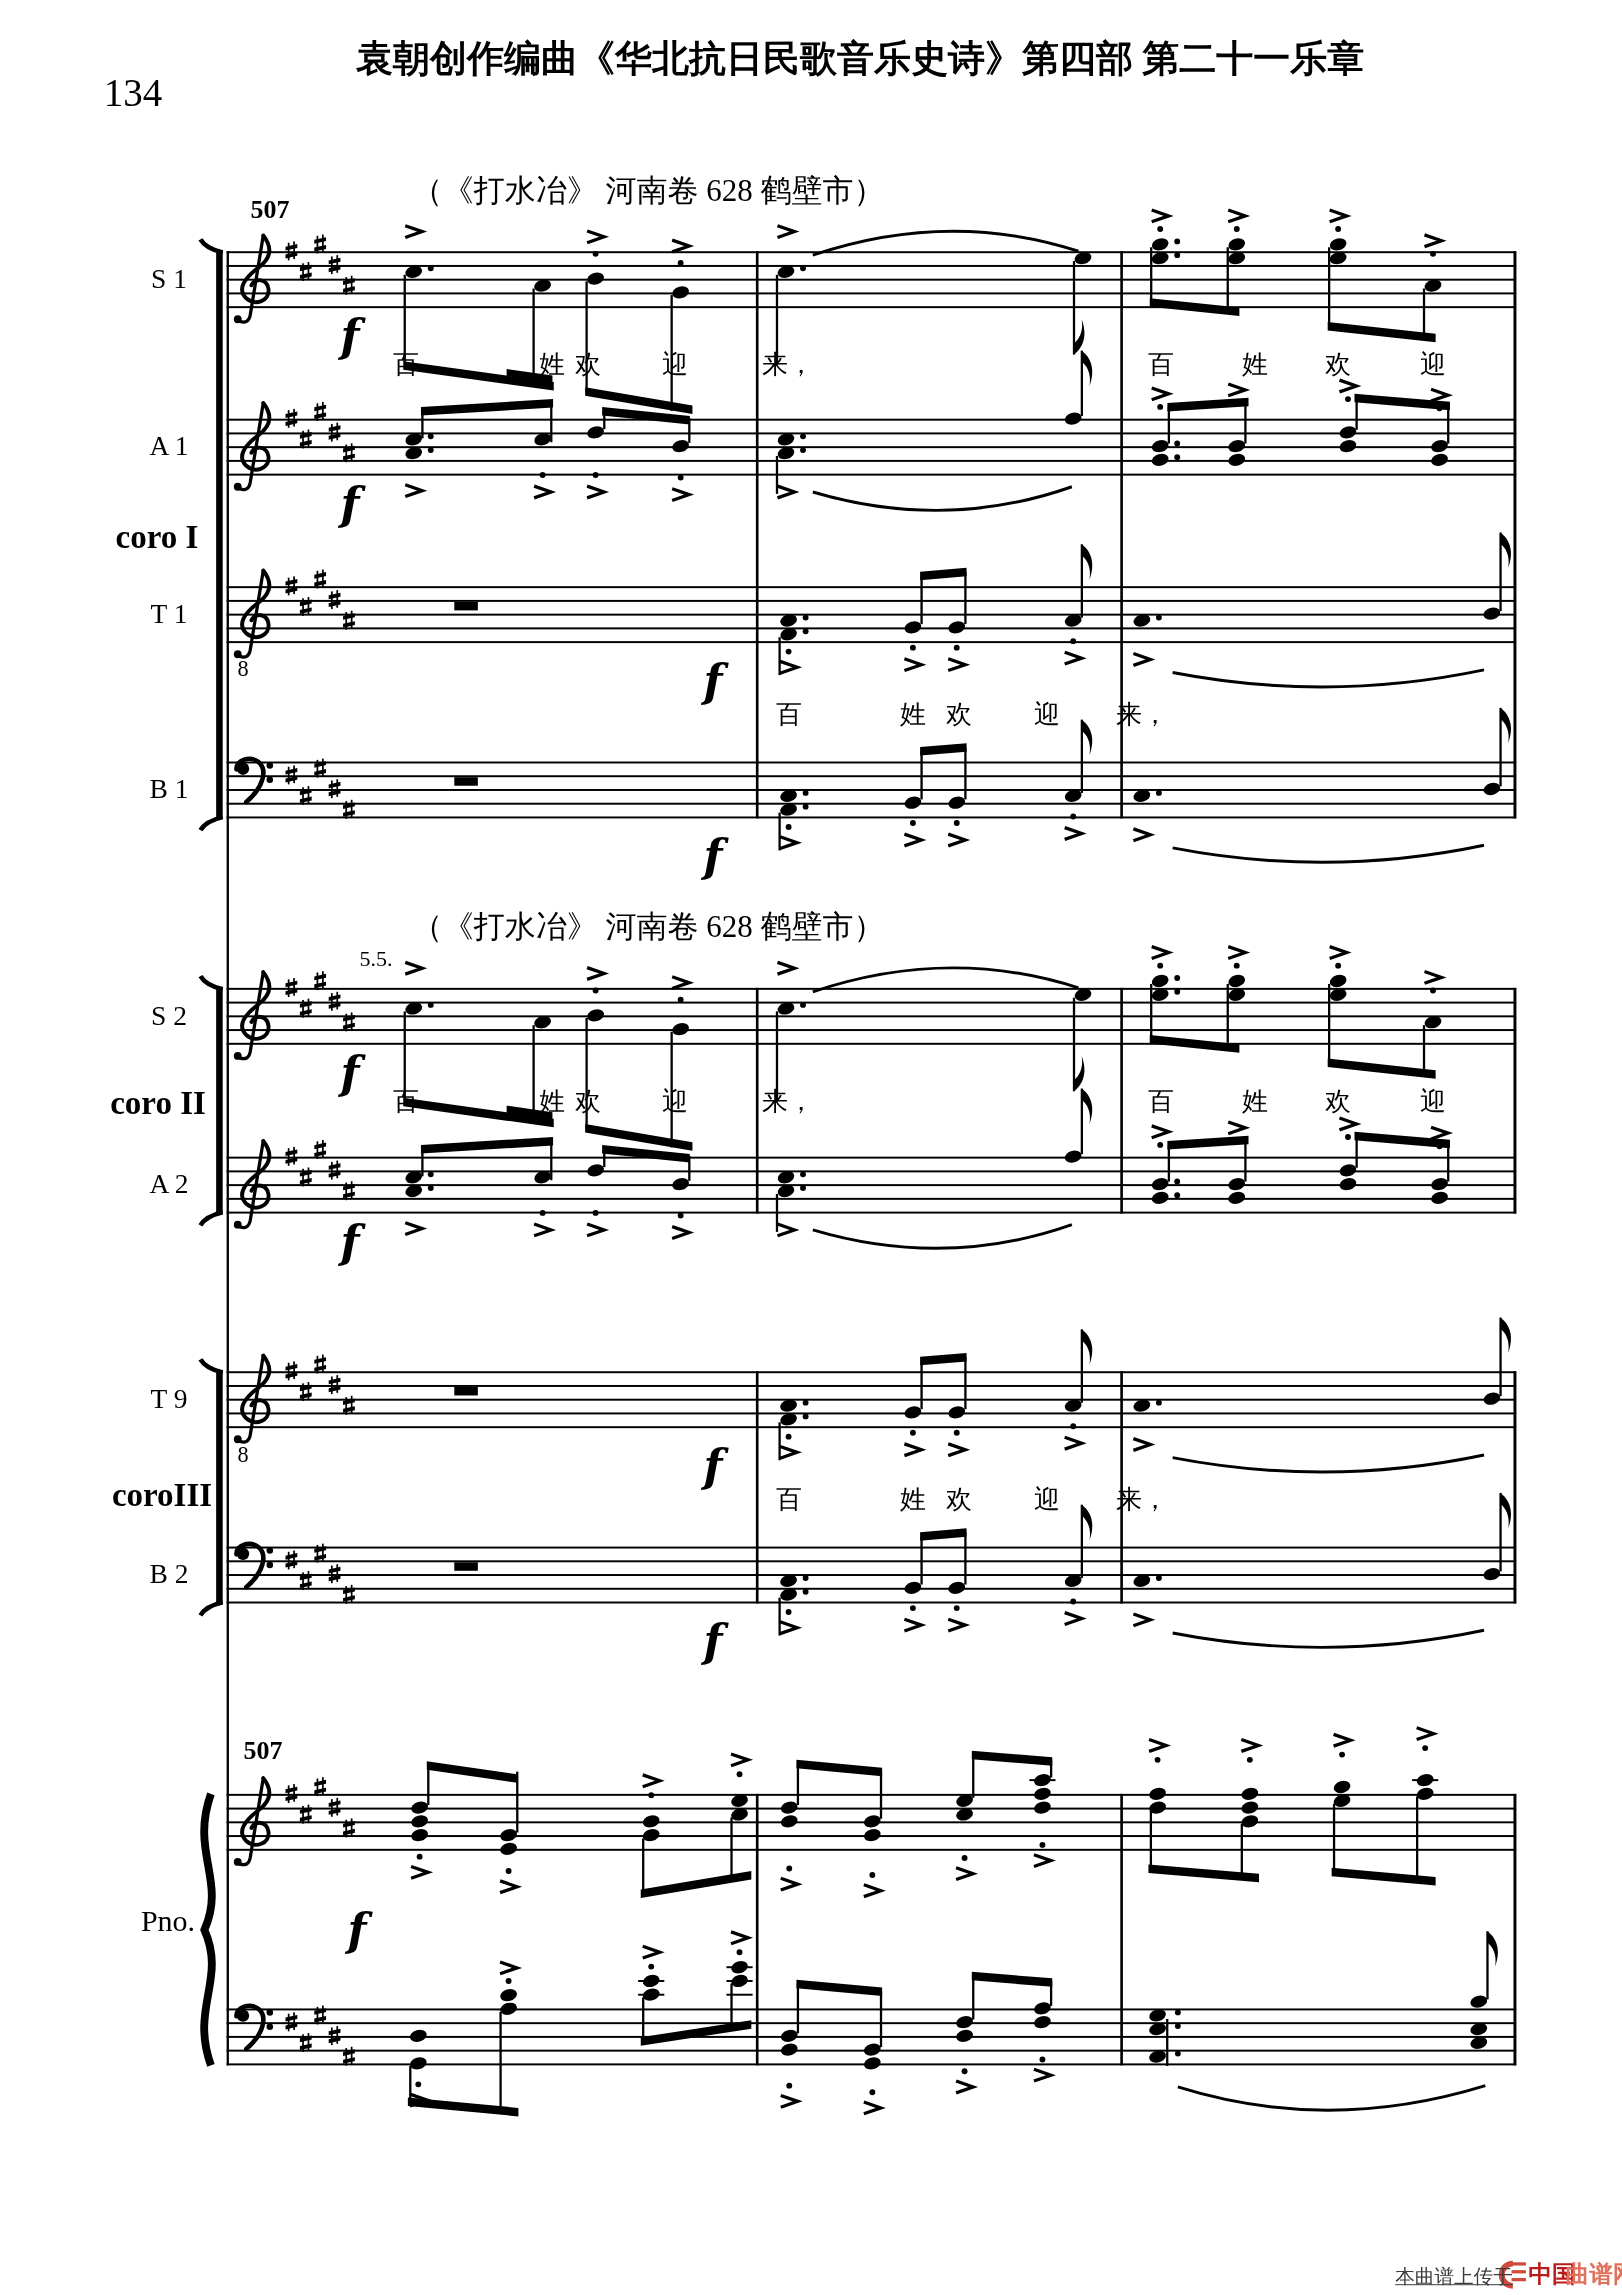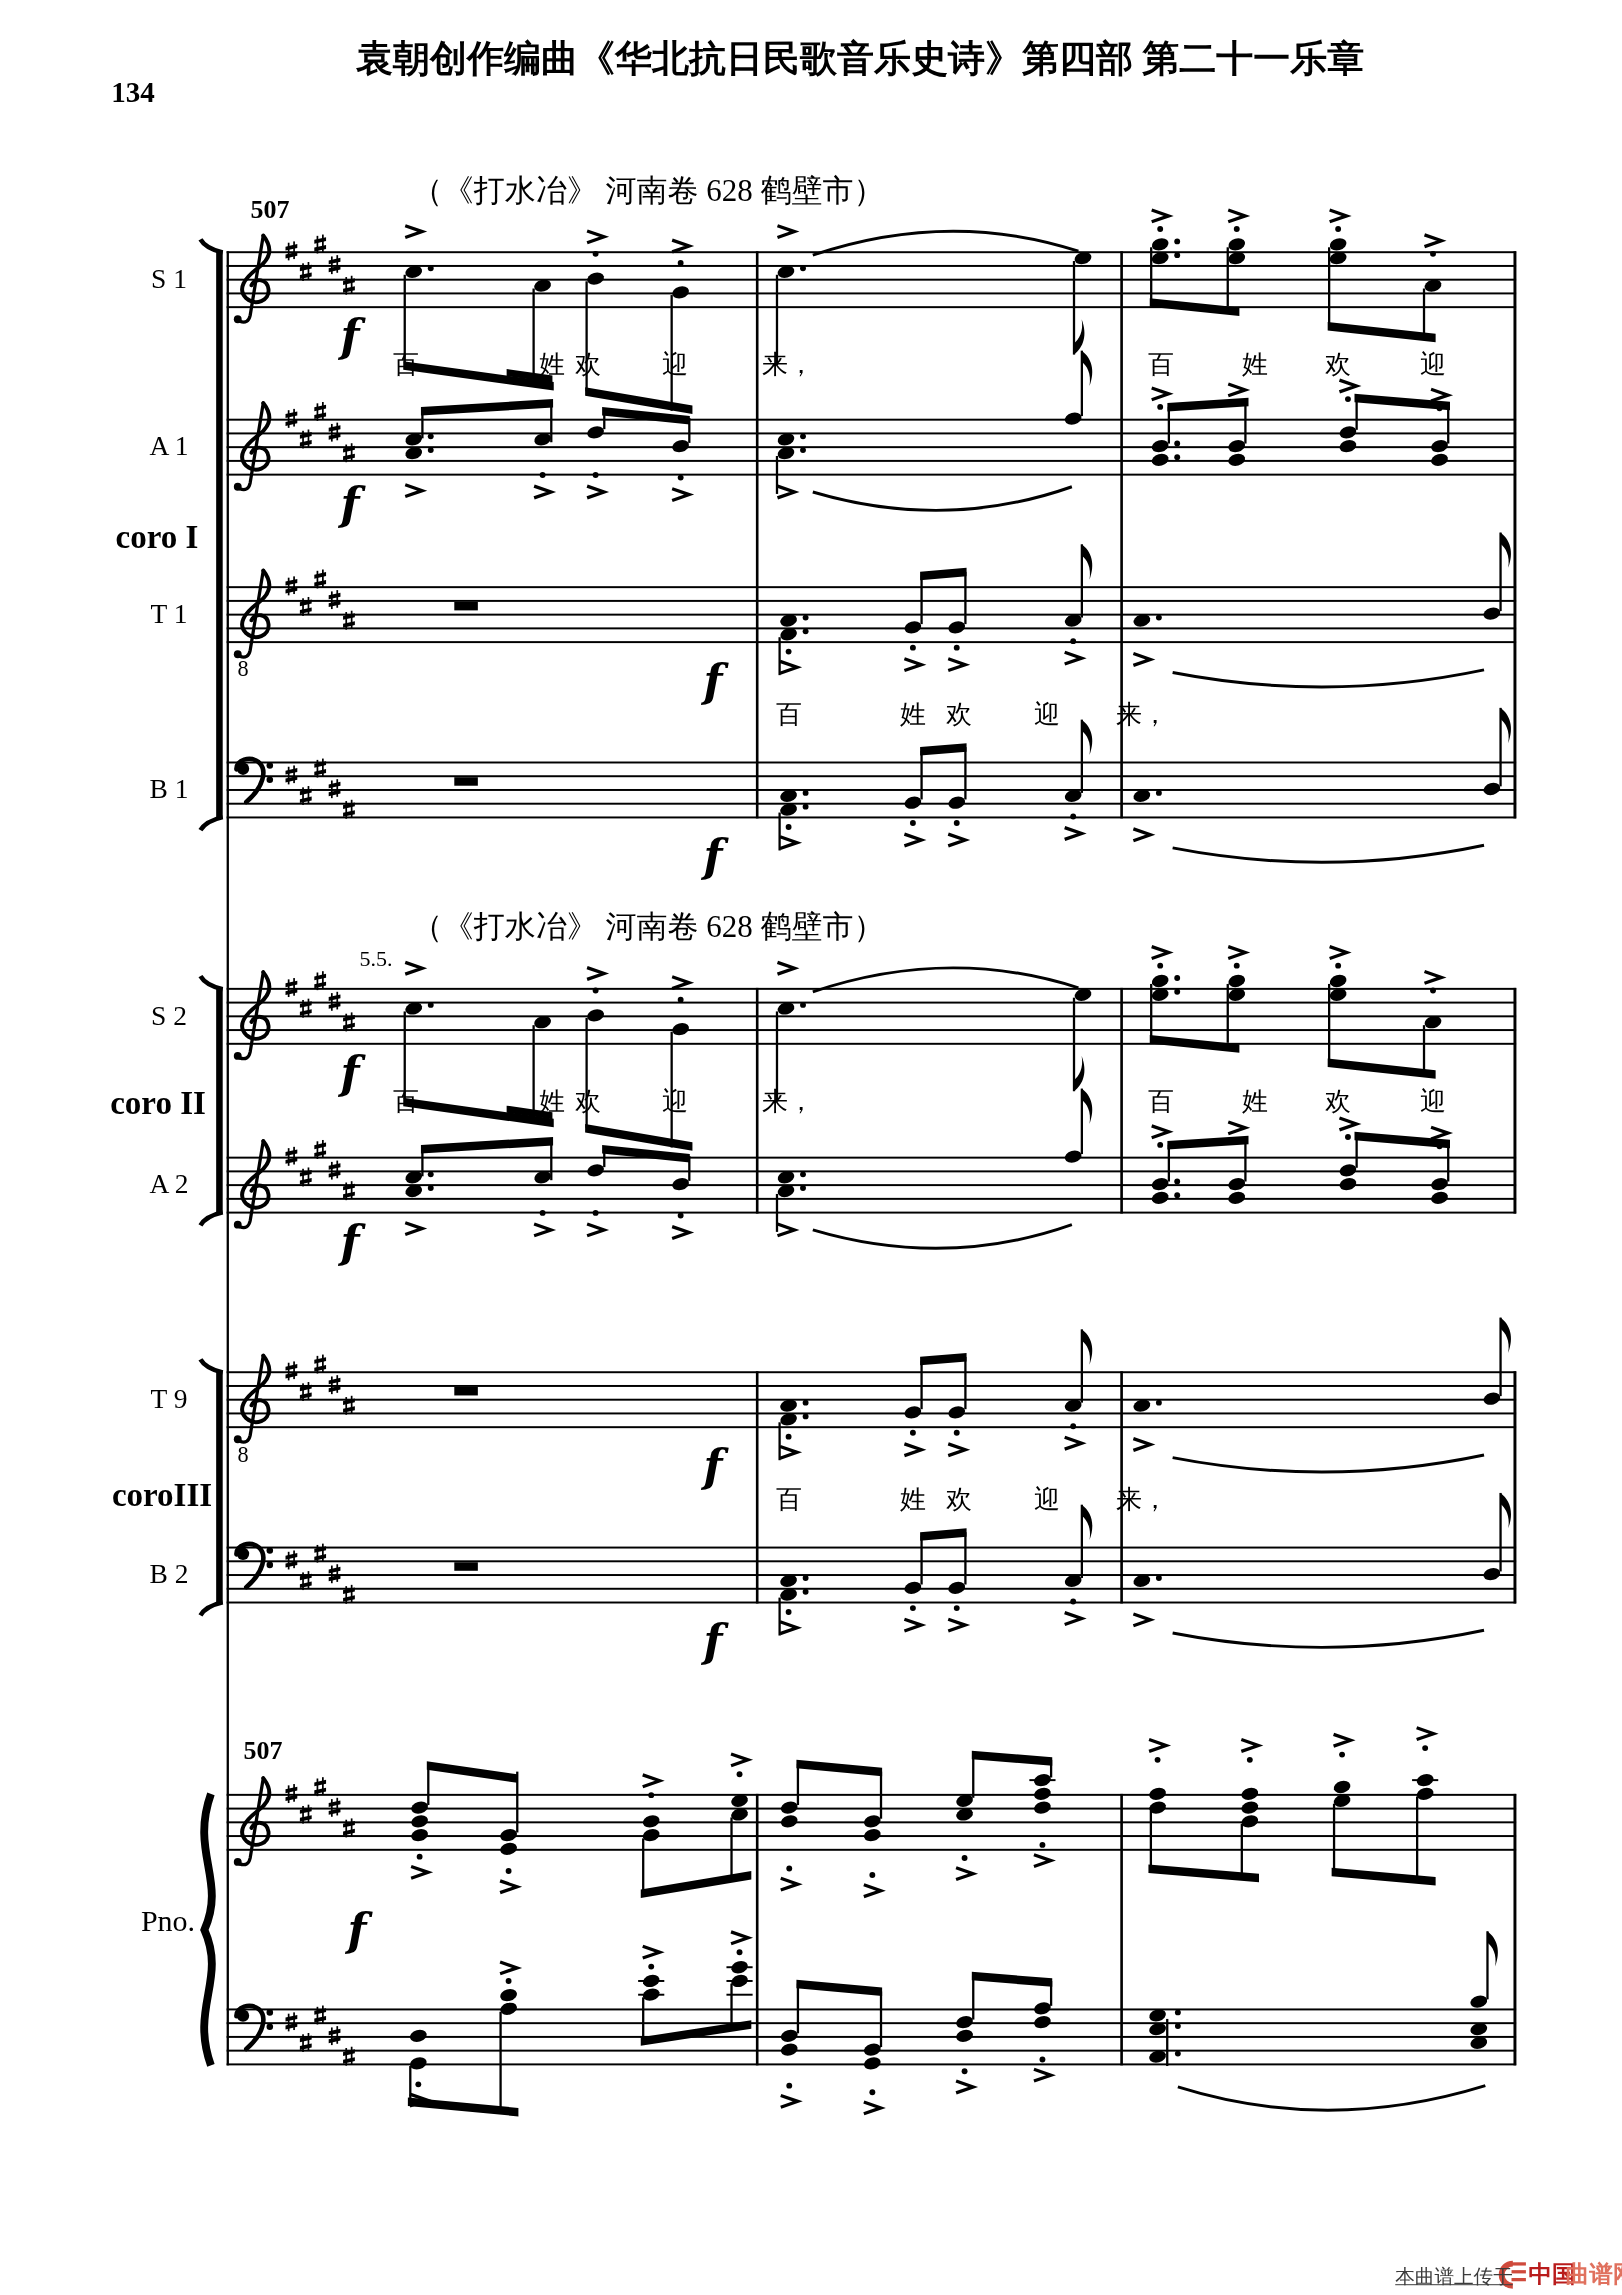--- a/index.html
+++ b/index.html
@@ -433,21 +433,21 @@
     </g>
 
     <g>
       <path d="M2312 3460 A 17 17 0 1 0 2312 3494" fill="none" stroke="#cf4a3c" stroke-width="9"></path>
       <rect x="2310" y="3458" width="22" height="5" fill="#cf4a3c"></rect>
       <rect x="2310" y="3470" width="22" height="5" fill="#cf4a3c"></rect>
       <rect x="2310" y="3482" width="22" height="5" fill="#cf4a3c"></rect>
     </g>
   </svg>
 
-  <div class="t num" style="left:133px;top:92px;font-size:29px;font-weight:bold">134</div>
+  <div class="t num" style="left:133px;top:92px;font-size:39px;font-weight:normal">134</div>
   <div class="t hdr" style="left:860px;top:58px">袁朝创作编曲《华北抗日民歌音乐史诗》第四部 第二十一乐章</div>
 
   <div class="t ann" style="left:648px;top:190px">（《打水冶》 河南卷 628 鹤壁市）</div>
   <div class="t num" style="left:270px;top:210px">507</div>
   <div class="t ann" style="left:648px;top:926px">（《打水冶》 河南卷 628 鹤壁市）</div>
   <div class="t ann" style="left:376px;top:959px;font-size:22px">5.5.</div>
   <div class="t num" style="left:263px;top:1751px">507</div>
 
   <div class="t lbl" style="left:169px;top:279px">S 1</div>
   <div class="t lbl" style="left:169px;top:446px">A 1</div>

